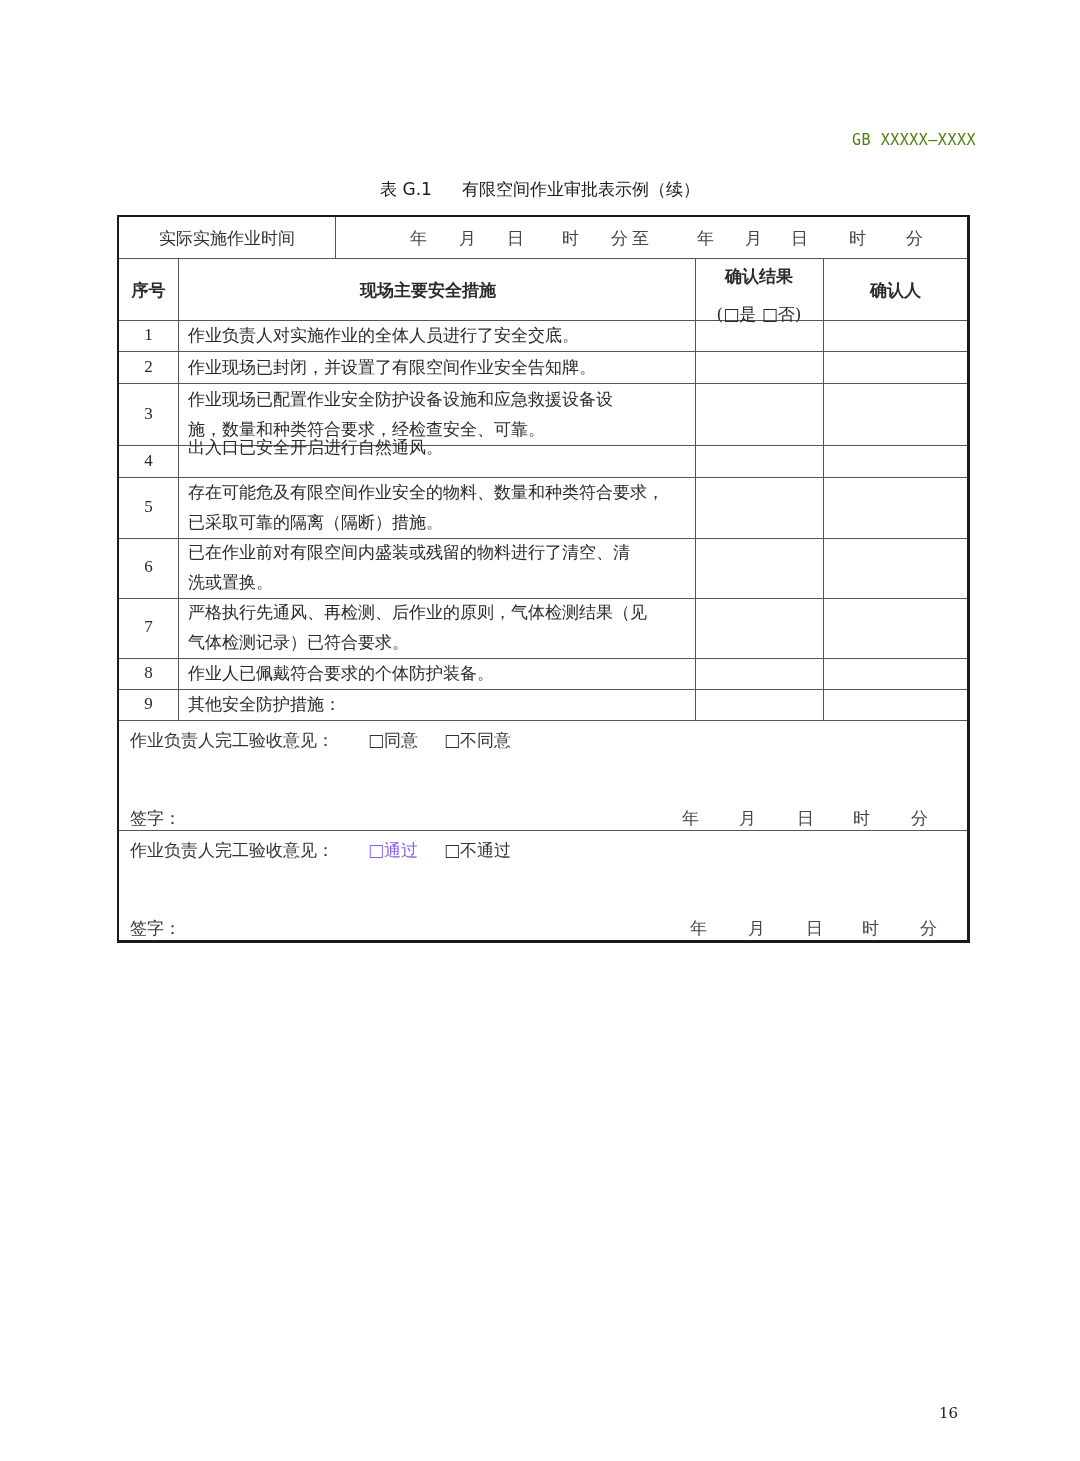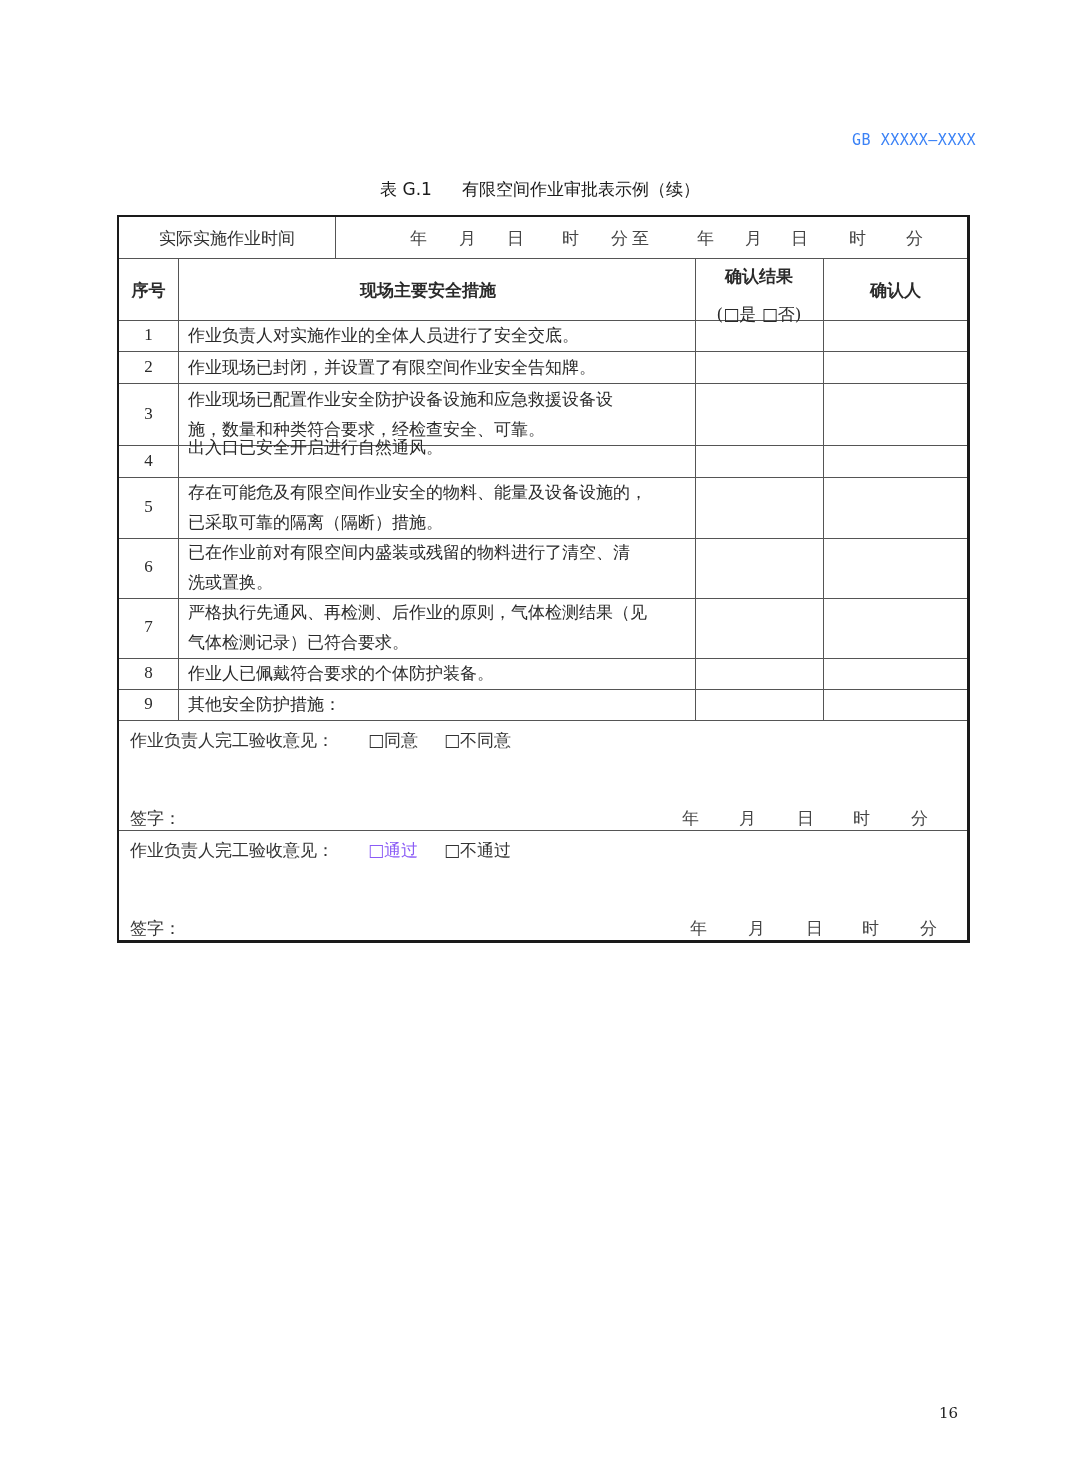--- a/index.html
+++ b/index.html
@@ -2,21 +2,21 @@
 <html><head>
 <meta charset="utf-8">
 <style>
   html, body { margin: 0; padding: 0; }
   body {
     width: 1080px; height: 1461px; background: #ffffff; position: relative; overflow: hidden;
     font-family: "DejaVu Serif", "Liberation Serif", serif; color: #2a2a2a;
   }
   .std-code {
     position: absolute; top: 131px; right: 104px; font-family: "DejaVu Sans Mono", "Liberation Mono", monospace;
-    font-size: 15px; letter-spacing: 0.5px; color: #3b82f6;
+    font-size: 15px; letter-spacing: 0.5px; color: #4d7c0f;
   }
   .table-title {
     position: absolute; top: 178px; left: 0; width: 1080px; text-align: center;
     font-family: "DejaVu Sans", "Liberation Sans", sans-serif; font-size: 17px; color: #1a1a1a;
   }
   .table-title .code { margin-right: 30px; }
   .page-number { position: absolute; top: 1404px; left: 939px; font-size: 15px; color: #222; }
 
   .frame {
     position: absolute; left: 117px; top: 215px; width: 848px; height: 723px;
@@ -100,21 +100,21 @@
   <div class="cell" style="left:824px;top:384px;width:143px;height:61px;"></div>
 </div>
 <div>
   <div class="txt center num" style="left:119px;width:59px;top:446px;">4</div>
   <div class="txt" style="left:188px;top:432px;">出入口已安全开启进行自然通风。</div>
   <div class="cell" style="left:696px;top:446px;width:127px;height:31px;"></div>
   <div class="cell" style="left:824px;top:446px;width:143px;height:31px;"></div>
 </div>
 <div>
   <div class="txt center num" style="left:119px;width:59px;top:492px;">5</div>
-  <div class="txt" style="left:188px;top:477px;">存在可能危及有限空间作业安全的物料、能量及设备设施的，</div>
+  <div class="txt" style="left:188px;top:477px;">存在可能危及有限空间作业安全的物料、数量和种类符合要求，</div>
   <div class="txt" style="left:188px;top:507px;">已采取可靠的隔离（隔断）措施。</div>
   <div class="cell" style="left:696px;top:478px;width:127px;height:60px;"></div>
   <div class="cell" style="left:824px;top:478px;width:143px;height:60px;"></div>
 </div>
 <div>
   <div class="txt center num" style="left:119px;width:59px;top:552px;">6</div>
   <div class="txt" style="left:188px;top:537px;">已在作业前对有限空间内盛装或残留的物料进行了清空、清</div>
   <div class="txt" style="left:188px;top:567px;text-align:right;">洗或置换。</div>
   <div class="cell" style="left:696px;top:539px;width:127px;height:59px;"></div>
   <div class="cell" style="left:824px;top:539px;width:143px;height:59px;"></div>

